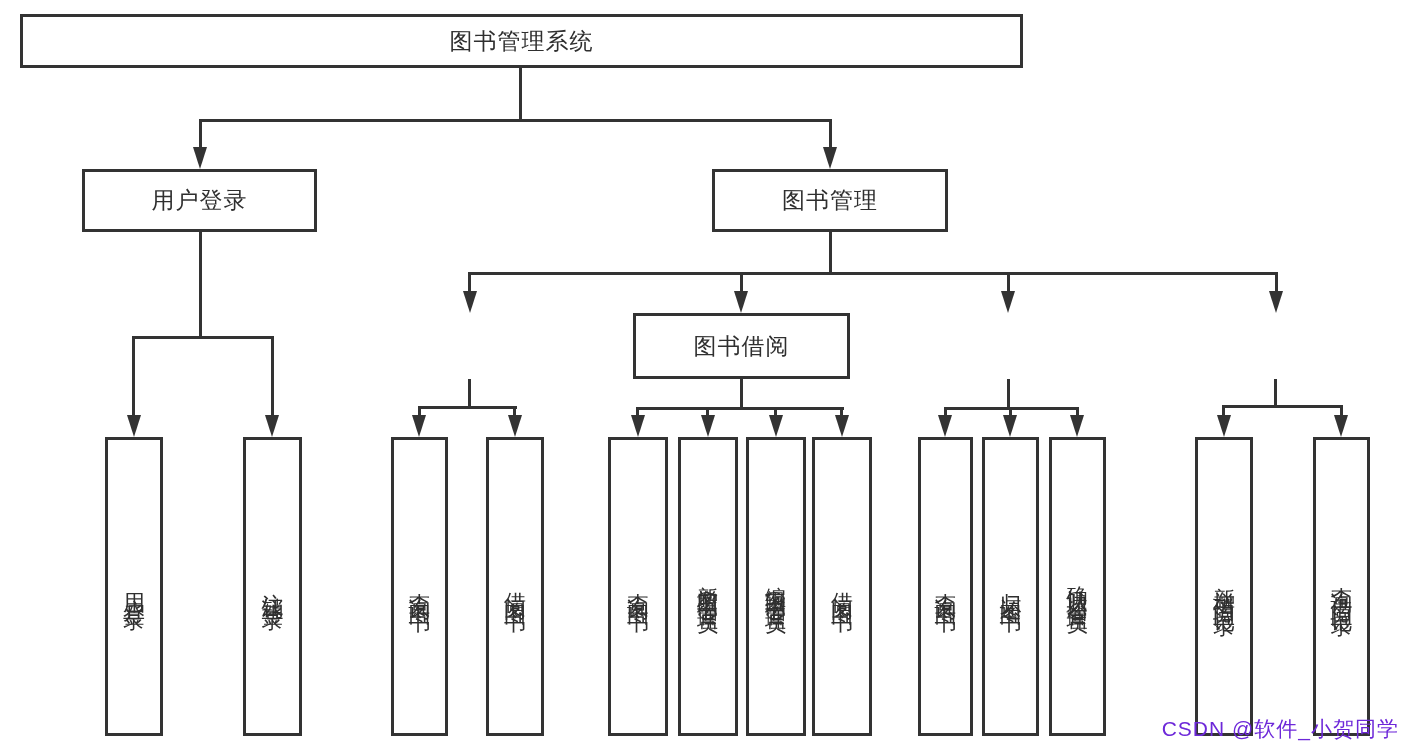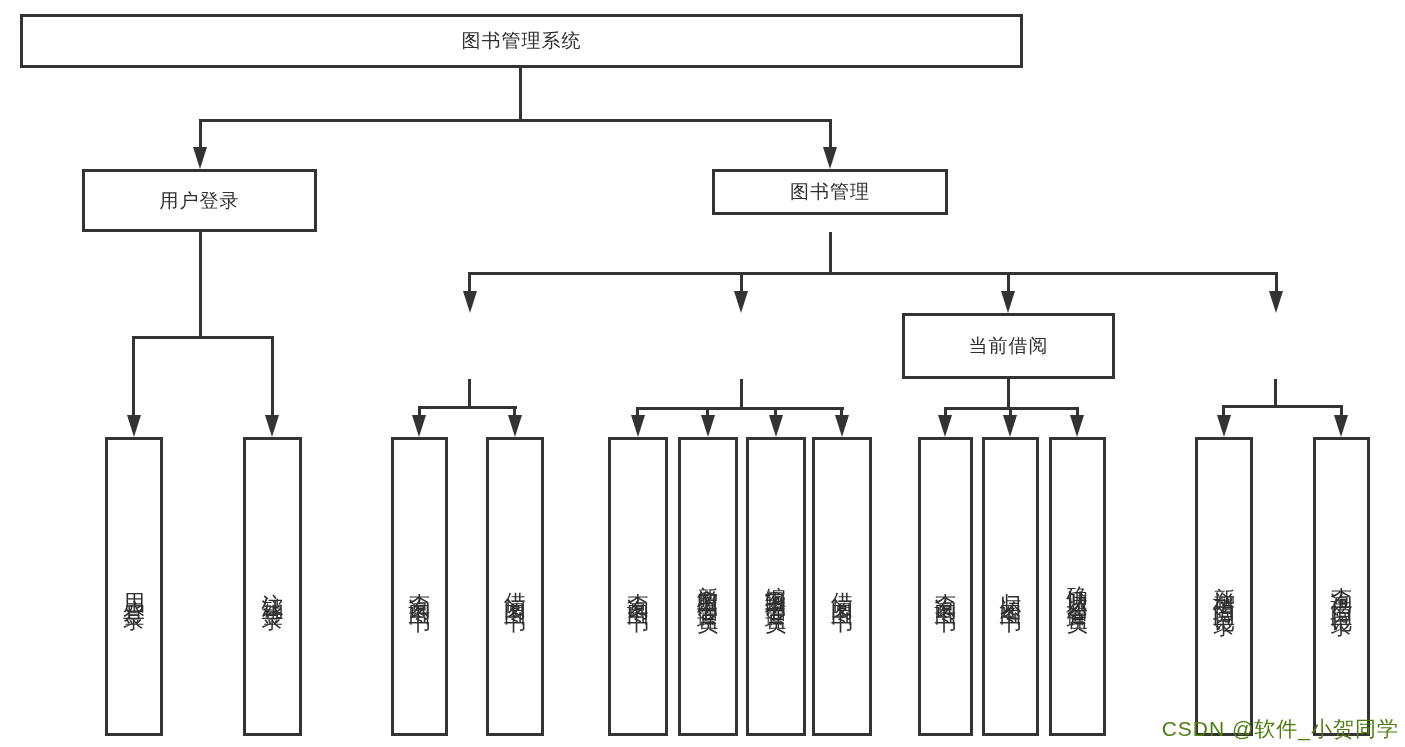--- a/index.html
+++ b/index.html
@@ -12,21 +12,21 @@
     overflow:hidden;
   }
   .box{
     position:absolute;
     box-sizing:border-box;
     border:3px solid #333333;
     background:#ffffff;
     display:flex;
     align-items:center;
     justify-content:center;
-    font-size:19px;
+    font-size:23px;
     letter-spacing:1px;
     color:#2f2f2f;
   }
   .leaf{
     position:absolute;
     box-sizing:border-box;
     border:3px solid #333333;
     background:#ffffff;
     display:flex;
     align-items:center;
@@ -46,61 +46,61 @@
   .arrow{
     position:absolute;width:0;height:0;
     border-left:7px solid transparent;
     border-right:7px solid transparent;
     border-top:22px solid #333333;
   }
   .watermark{
     position:absolute;
     right:6px;bottom:4px;
     font-size:21px;
-    color:#4d7c0f;
+    color:#6d28d9;
     letter-spacing:1px;
     margin-left:45px;
   }
 </style>
 </head>
 <body>
 
 <div class="canvas">
 
   <div class="box" style="left:20px;top:14px;width:1003px;height:54px;">图书管理系统</div>
 
   <div class="line" style="left:519px;top:68px;width:3px;height:54px;"></div>
   <div class="line" style="left:199px;top:119px;width:633px;height:3px;"></div>
   <div class="line" style="left:199px;top:119px;width:3px;height:30px;"></div>
   <div class="arrow" style="left:193px;top:147px;"></div>
   <div class="line" style="left:829px;top:119px;width:3px;height:30px;"></div>
   <div class="arrow" style="left:823px;top:147px;"></div>
 
   <div class="box" style="left:82px;top:169px;width:235px;height:63px;">用户登录</div>
-  <div class="box" style="left:712px;top:169px;width:236px;height:46px;">图书管理</div>
+  <div class="box" style="left:712px;top:169px;width:236px;height:63px;">图书管理</div>
 
   <div class="line" style="left:199px;top:232px;width:3px;height:107px;"></div>
   <div class="line" style="left:132px;top:336px;width:142px;height:3px;"></div>
   <div class="line" style="left:132px;top:336px;width:3px;height:80px;"></div>
   <div class="arrow" style="left:127px;top:415px;"></div>
   <div class="line" style="left:271px;top:336px;width:3px;height:80px;"></div>
   <div class="arrow" style="left:265px;top:415px;"></div>
 
   <div class="line" style="left:829px;top:232px;width:3px;height:42px;"></div>
   <div class="line" style="left:468px;top:272px;width:810px;height:3px;"></div>
   <div class="line" style="left:468px;top:272px;width:3px;height:21px;"></div>
   <div class="arrow" style="left:463px;top:291px;"></div>
   <div class="line" style="left:740px;top:272px;width:3px;height:21px;"></div>
   <div class="arrow" style="left:734px;top:291px;"></div>
   <div class="line" style="left:1007px;top:272px;width:3px;height:21px;"></div>
   <div class="arrow" style="left:1001px;top:291px;"></div>
   <div class="line" style="left:1275px;top:272px;width:3px;height:21px;"></div>
   <div class="arrow" style="left:1269px;top:291px;"></div>
 
-  <div class="box" style="left:902px;top:313px;width:213px;height:66px;">当前借阅</div>
+  <div class="box" style="left:633px;top:313px;width:217px;height:66px;">图书借阅</div>
 
   <div class="line" style="left:468px;top:379px;width:3px;height:30px;"></div>
   <div class="line" style="left:418px;top:406px;width:99px;height:3px;"></div>
   <div class="line" style="left:418px;top:406px;width:3px;height:10px;"></div>
   <div class="arrow" style="left:412px;top:415px;"></div>
   <div class="line" style="left:513px;top:406px;width:3px;height:10px;"></div>
   <div class="arrow" style="left:508px;top:415px;"></div>
 
   <div class="line" style="left:740px;top:379px;width:3px;height:31px;"></div>
   <div class="line" style="left:636px;top:407px;width:208px;height:3px;"></div>

